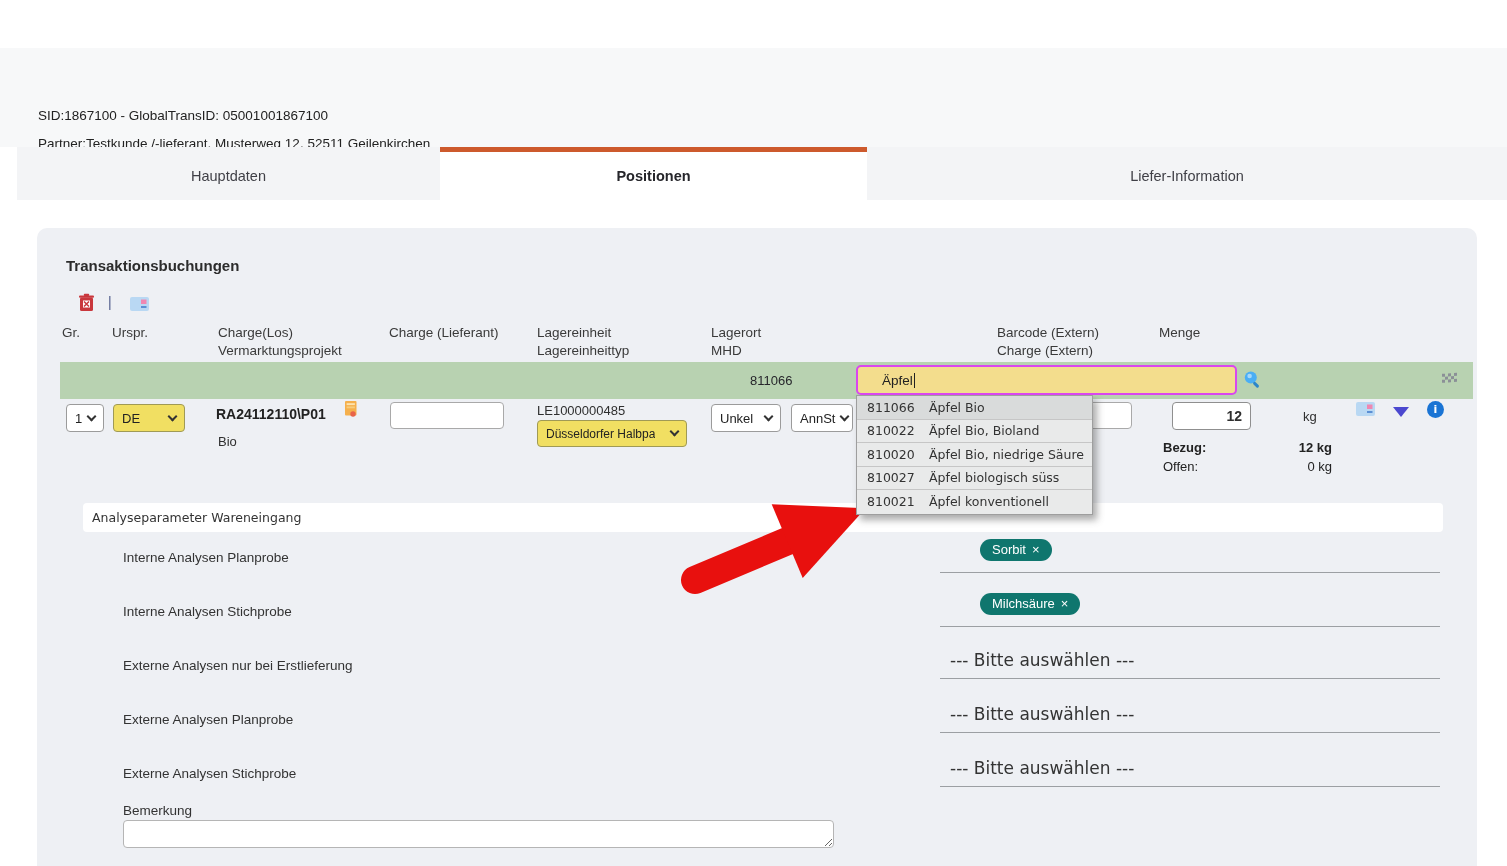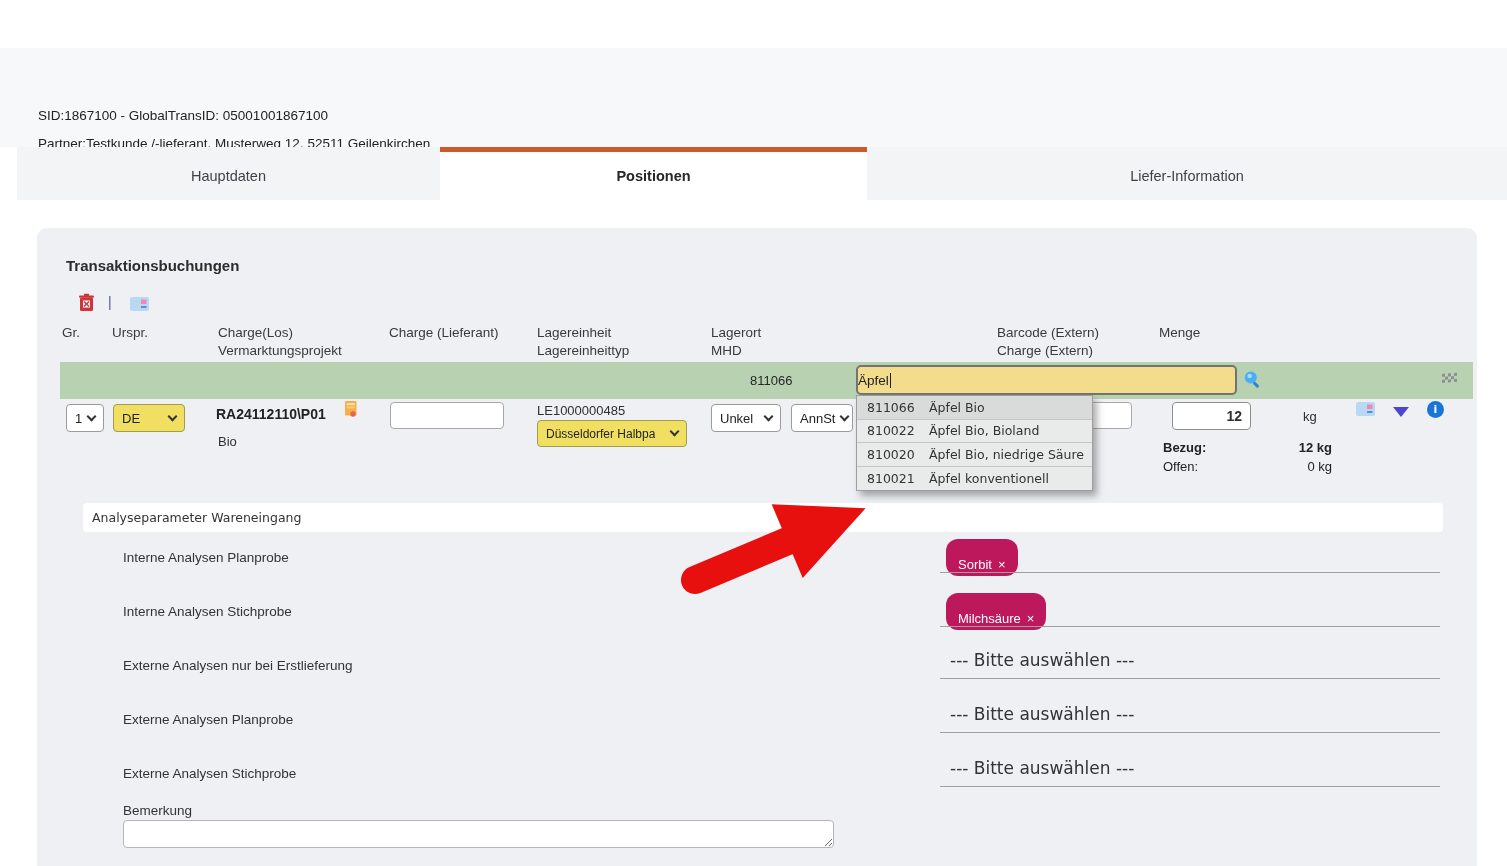--- a/index.html
+++ b/index.html
@@ -39,22 +39,22 @@
   .toolbar-card { position:absolute; left:130px; top:297px; cursor:pointer; }
 
   .colhead { position:absolute; top:324px; font-size:13.5px; color:#3a3a3a; line-height:18px; white-space:pre-line; }
   .ch-gr { left:62px; } .ch-urspr { left:112px; } .ch-charge { left:218px; } .ch-chargelief { left:389px; }
   .ch-einheit { left:537px; } .ch-lagerort { left:711px; } .ch-barcode { left:997px; } .ch-menge { left:1159px; }
 
   
   .greenrow { position:absolute; left:60px; top:362px; width:1413px; height:37px; background:#b8d2b1; }
   .green-code { position:absolute; left:750px; top:373px; font-size:13px; color:#26262b; }
   .searchbox { position:absolute; left:856px; top:365px; width:381px; height:30px; background:#f3dd8d;
-               border:2px solid #737373; border-radius:5px; z-index:11; display:flex; align-items:center;
-               padding-left:0; font-size:13.5px; color:#222; cursor:text; }
+               border:2px solid #d946ef; border-radius:5px; z-index:11; display:flex; align-items:center;
+               padding-left:24px; font-size:13.5px; color:#222; cursor:text; }
   .caret { display:inline-block; width:1px; height:15px; background:#222; margin-left:1px; }
   .magnifier { position:absolute; left:1243px; top:370px; cursor:pointer; }
   .flagicon { position:absolute; left:1440px; top:371px; cursor:grab; }
 
   
   .dropdown { position:absolute; left:856px; top:395px; width:237px; z-index:10; background:#e9eaea;
               border:1px solid #9e9e9e; box-shadow:4px 5px 7px rgba(70,70,70,.45); }
   .dd-row { height:23.5px; display:flex; align-items:center; font-family:"DejaVu Sans", sans-serif;
             font-size:12.5px; color:#333; border-bottom:1px solid #c6c6c6; cursor:pointer; }
   .dd-row:last-child { border-bottom:none; }
@@ -96,22 +96,22 @@
   .kv-val { position:absolute; left:1270px; width:62px; text-align:right; font-size:13px; color:#222; }
   .r-bezug { top:440px;font-weight:bold; } .r-offen { top:459px; }
 
   
   .analysisbar { position:absolute; left:83px; top:503px; width:1360px; height:29px; background:#fff;
                  border-radius:4px; display:flex; align-items:center; padding-left:9px;
                  font-family:"DejaVu Sans", sans-serif; font-size:12.5px; color:#333; }
   .ana-label { position:absolute; left:123px; font-size:13.5px; color:#333; }
   .al-1 { top:550px; } .al-2 { top:604px; } .al-3 { top:658px; } .al-4 { top:712px; } .al-5 { top:766px; }
   .al-bem { top:803px; }
-  .pill { position:absolute; left:946px; background:#be185d; color:#fff; font-size:13px;
-          padding:18px 12px 4px 12px; border-radius:12px; cursor:pointer; }
+  .pill { position:absolute; left:980px; background:#0f766e; color:#fff; font-size:13px;
+          padding:3px 12px 4px 12px; border-radius:12px; cursor:pointer; }
   .pill .x { margin-left:6px; }
   .pill-1 { top:539px; } .pill-2 { top:593px; }
   .uline { position:absolute; left:940px; width:500px; height:1px; background:#9c9fa3; }
   .ul-1 { top:572px; } .ul-2 { top:626px; } .ul-3 { top:678px; } .ul-4 { top:732px; } .ul-5 { top:786px; }
   .placeholder { position:absolute; left:950px; font-family:"DejaVu Sans", sans-serif; font-size:17px; color:#333; cursor:pointer; }
   .ph-1 { top:650px; } .ph-2 { top:704px; } .ph-3 { top:758px; }
   .bem-area { position:absolute; left:123px; top:820px; width:711px; height:28px; background:#fff;
               border:1px solid #b5b5b5; border-radius:4px; resize:both; font-family:"Liberation Sans",sans-serif; font-size:13px; padding:4px 6px; }
 
   
@@ -268,18 +268,22 @@
       </div>
     <div class="dd-row">
         <span class="dd-code">810022</span>
         <span class="dd-name">Äpfel Bio, Bioland</span>
       </div>
     <div class="dd-row">
         <span class="dd-code">810020</span>
         <span class="dd-name">Äpfel Bio, niedrige Säure</span>
       </div>
     <div class="dd-row">
+        <span class="dd-code">810027</span>
+        <span class="dd-name">Äpfel biologisch süss</span>
+      </div>
+    <div class="dd-row">
         <span class="dd-code">810021</span>
         <span class="dd-name">Äpfel konventionell</span>
       </div>
   </div>
 
 </div>
 
 </body></html>

